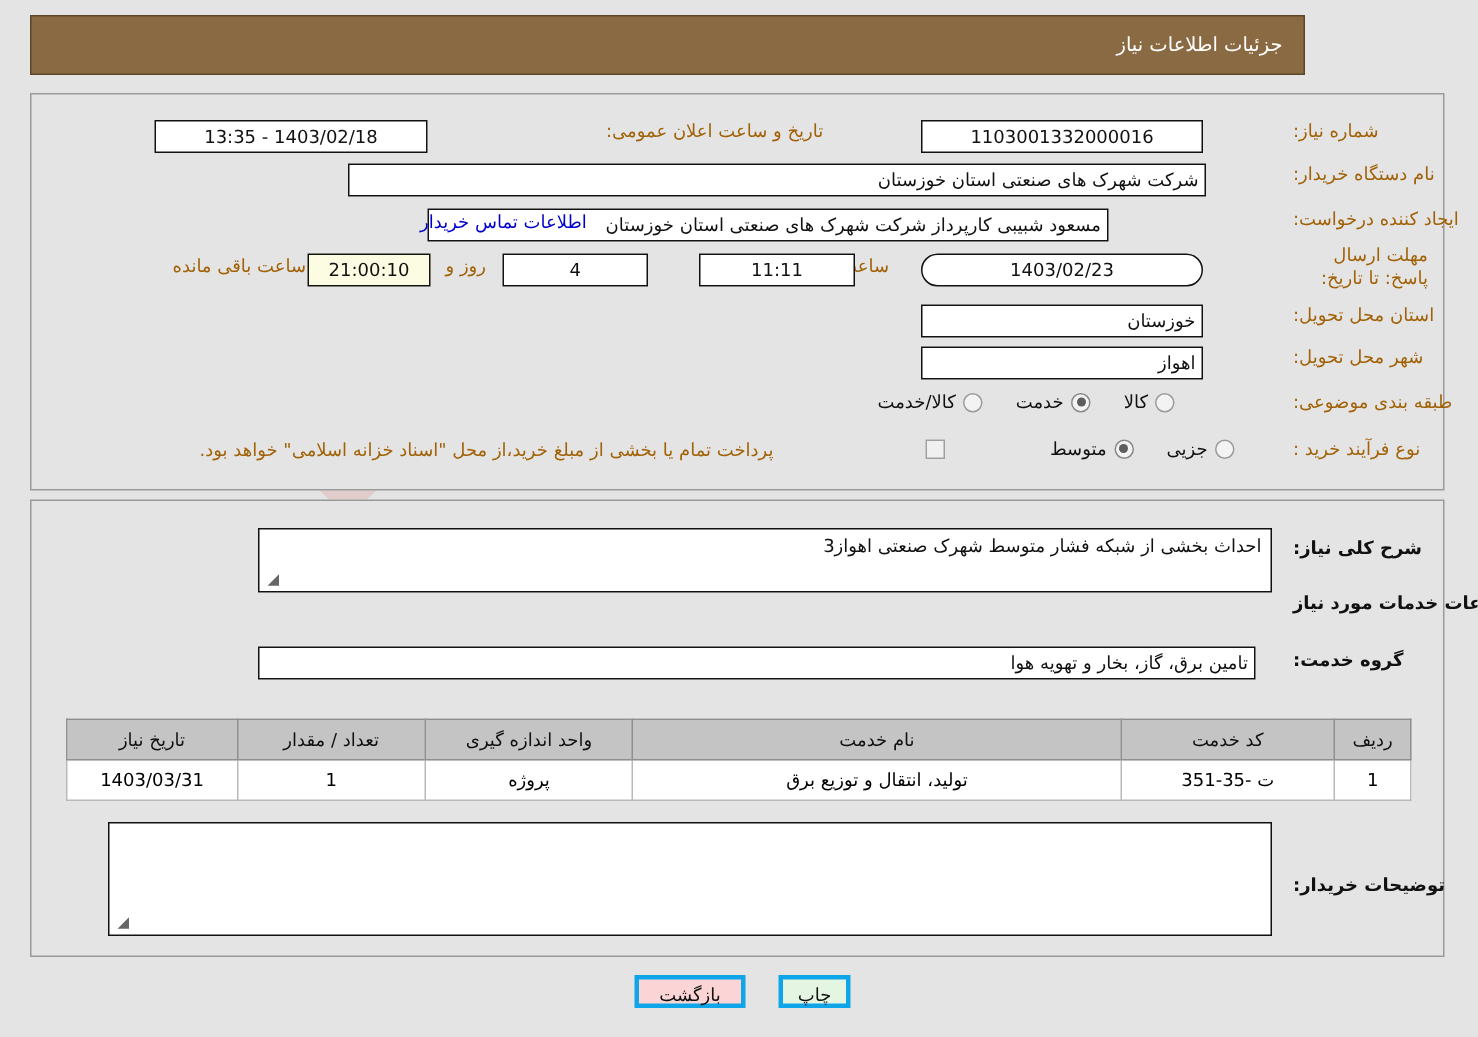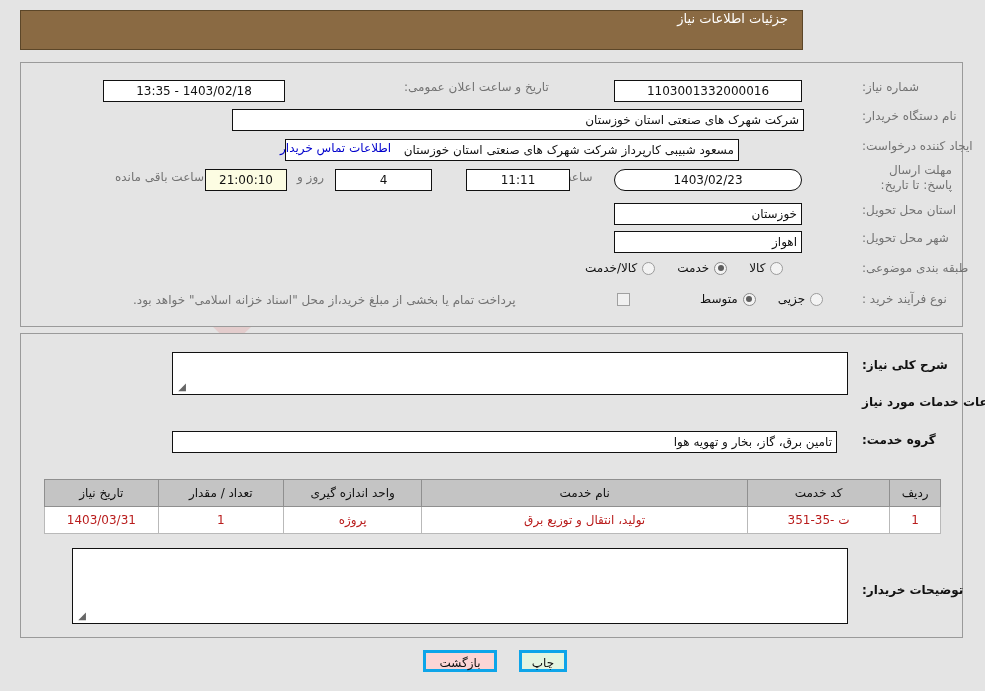--- a/index.html
+++ b/index.html
@@ -35,41 +35,41 @@
     clip-path:polygon(50% 0,100% 18%,100% 62%,50% 100%,0 62%,0 18%);
   }
   .wm-check{
     position:absolute;left:196px;top:185px;width:70px;height:70px;
     background:rgba(225,150,150,.38);
     clip-path:polygon(12% 46%,32% 30%,44% 52%,80% 6%,96% 20%,46% 86%);
   }
 
   
   .header{
-    position:absolute;left:20px;top:10px;width:783px;height:40px;
+    position:absolute;left:20px;top:10px;width:850px;height:40px;
     background:#8a6a43;border:1px solid #5c4628;
     box-sizing:border-box;
-    display:flex;align-items:flex-start;justify-content:flex-start;
+    display:flex;align-items:center;justify-content:flex-start;
     z-index:3;
   }
   .header-title{
     color:#ffffff;font-size:13px;padding-right:14px;white-space:nowrap;
   }
 
   
   .panel{
     position:absolute;background:#e4e4e4;
     border:1px solid #9a9a9a;box-sizing:border-box;z-index:2;
   }
   #panel-top{left:20px;top:62px;width:943px;height:265px;}
   #panel-bottom{left:20px;top:333px;width:943px;height:305px;}
 
   
   .row{position:absolute;display:flex;align-items:center;white-space:nowrap;}
-  .lbl{font-size:12px;color:#737373;text-align:right;white-space:nowrap;}
+  .lbl{font-size:12px;color:#a16207;text-align:right;white-space:nowrap;}
   .lbl-b{font-size:12px;color:#111;font-weight:bold;white-space:nowrap;}
 
   .fld{
     border:1px solid #111;background:#ffffff;
     box-sizing:border-box;height:22px;line-height:20px;
     font-size:12px;padding:0 4px;color:#111;
     text-align:center;overflow:hidden;white-space:nowrap;
   }
   .fld.rt{text-align:right;}
   .fld.cream{background:#fcfce2;}
@@ -112,21 +112,21 @@
     position:absolute;border-collapse:collapse;
     font-size:12px;background:#ffffff;
   }
   table.tbl th{
     background:#c4c4c4;border:1px solid #8f8f8f;
     font-weight:normal;color:#111;height:26px;padding:0 6px;
     text-align:center;white-space:nowrap;
   }
   table.tbl td{
     background:#ffffff;border:1px solid #b9b9b9;
-    height:26px;padding:0 6px;text-align:center;color:#b91c1c;white-space:nowrap;
+    height:26px;padding:0 6px;text-align:center;color:#000000;white-space:nowrap;
   }
 
   
   .btn{
     position:absolute;height:22px;line-height:20px;
     border:3px solid #0ea5e9;box-sizing:border-box;
     font-size:12px;text-align:center;cursor:pointer;color:#111;
     font-family:"DejaVu Sans","Liberation Sans",sans-serif;
   }
   #btn-back{left:423px;top:650px;width:74px;background:#fbd5d5;}
@@ -234,20 +234,21 @@
 <div class="row" style="left:133px;top:293px;z-index:4;">
   <span class="lbl">پرداخت تمام یا بخشی از مبلغ خرید،از محل "اسناد خزانه اسلامی" خواهد بود.</span>
 </div>
 
 <div class="panel" id="panel-bottom"></div>
 
 <div class="row" style="left:862px;top:358px;z-index:4;">
   <span class="lbl-b">شرح کلی نیاز:</span>
 </div>
 <div class="ta" style="position:absolute;left:172px;top:352px;width:676px;height:43px;z-index:4;">
+  <span>احداث بخشی از شبکه فشار متوسط شهرک صنعتی اهواز3</span>
   <span class="grip">◢</span>
 </div>
 
 <div class="row" style="left:862px;top:395px;z-index:4;">
   <span class="lbl-b">اطلاعات خدمات مورد نیاز</span>
 </div>
 
 <div class="row" style="left:862px;top:433px;z-index:4;">
   <span class="lbl-b">گروه خدمت:</span>
 </div>

